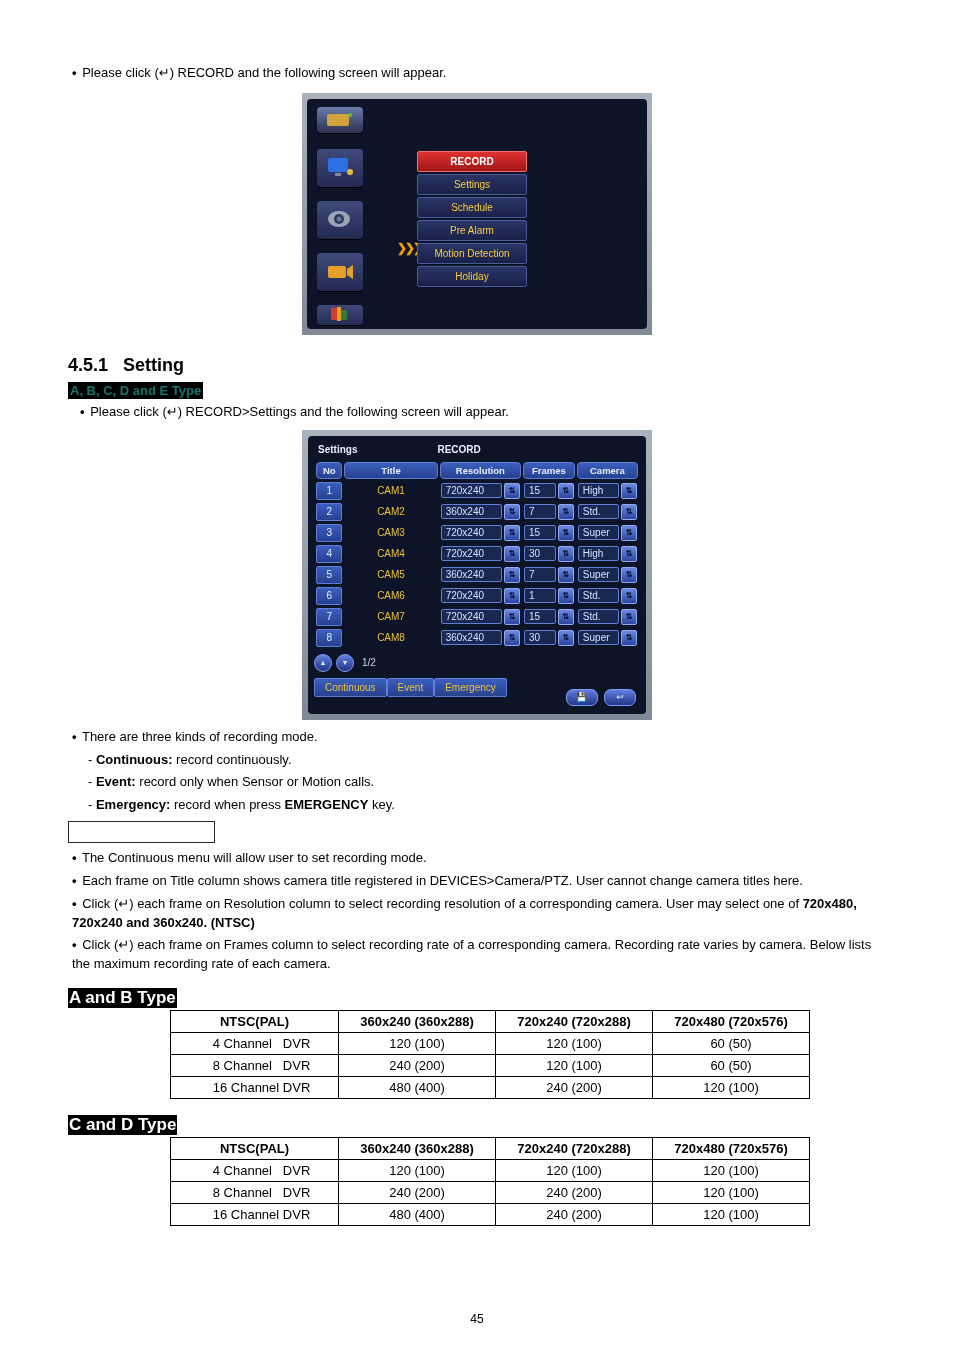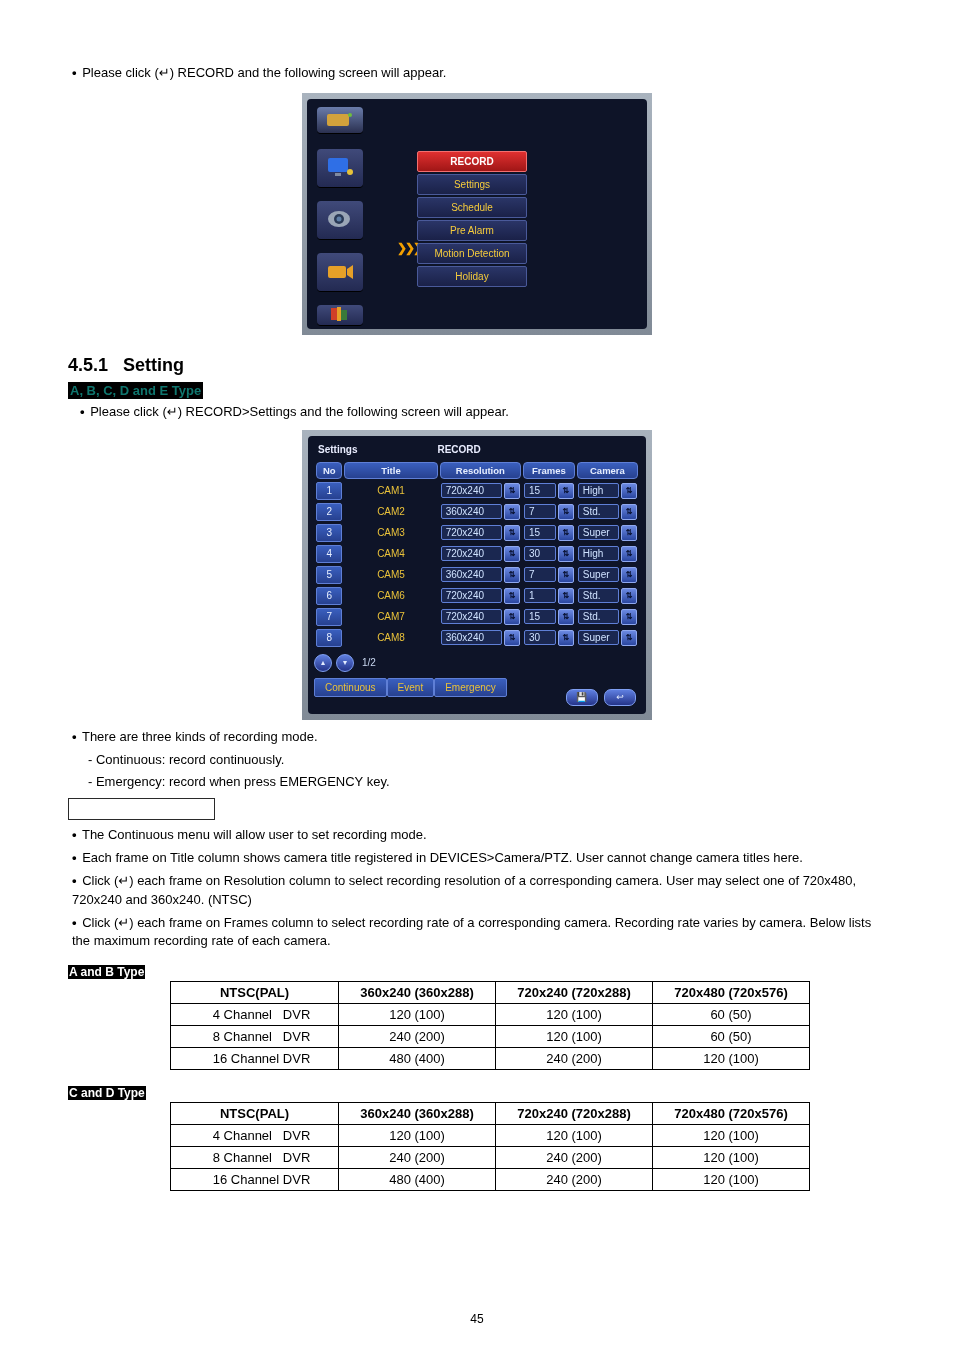--- a/index.html
+++ b/index.html
@@ -192,25 +192,25 @@
     display:flex;align-items:center;justify-content:center;
     font-size:9px;color:#e4ecff;
   }
   .small-box {
     width: 145px;
     height: 20px;
     border: 1px solid #2a2a2a;
     margin: 6px 0 6px 0;
   }
   .indent1 { margin-left: 20px; }
-  .t { font-weight: normal; }
+  .t { font-weight: bold; }
   .black-type {
     display:inline-block;
     background:#000;color:#fff;font-weight:bold;
-    padding:0 1px; font-size:12px;
+    padding:0 1px; font-size:17px;
     margin-top: 10px;
   }
   table.rate {
     border-collapse: collapse;
     width: 640px;
     margin: 2px 0 6px 102px;
     font-size: 13px;
   }
   table.rate th, table.rate td {
     border: 1px solid #000;
@@ -492,20 +492,21 @@
       </div>
       <div class="bottom-btns">
         <div class="pill">💾</div>
         <div class="pill">↩</div>
       </div>
     </div>
   </div>
 
   <div class="bullet-line" style="margin-top:8px;"><span class="dot">•</span> <span>There are three kinds of recording mode.</span></div>
   <div class="bullet-line indent1">- <span class="t">Continuous:</span><span> record continuously.</span></div>
+  <div class="bullet-line indent1">- <span class="t">Event:</span><span> record only when Sensor or Motion calls.</span></div>
   <div class="bullet-line indent1">- <span class="t">Emergency:</span><span> record when press </span><span class="t">EMERGENCY</span><span> key.</span></div>
 
   <div class="small-box"></div>
 
   <div class="bullet-line"><span class="dot">•</span> <span>The Continuous menu will allow user to set recording mode.</span></div>
   <div class="bullet-line"><span class="dot">•</span> <span>Each frame on Title column shows camera title registered in DEVICES&gt;Camera/PTZ. User cannot change camera titles here.</span></div>
   <div class="bullet-line"><span class="dot">•</span> <span>Click (↵) each frame on Resolution column to select recording resolution of a corresponding camera. User may select one of </span><span class="t">720x480, 720x240 and 360x240. (NTSC)</span></div>
   <div class="bullet-line"><span class="dot">•</span> <span>Click (↵) each frame on Frames column to select recording rate of a corresponding camera. Recording rate varies by camera. Below lists the maximum recording rate of each camera.</span></div>
 
   <div><span class="black-type">A and B Type</span></div>

